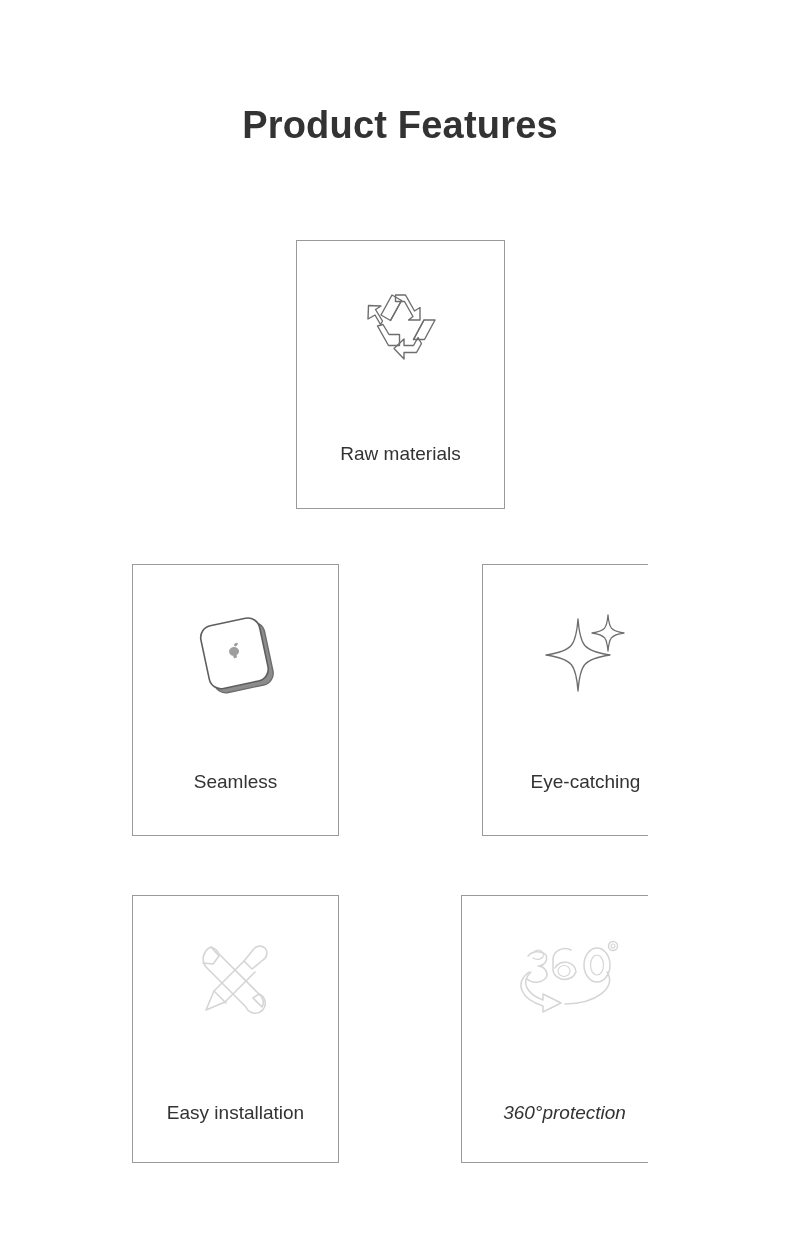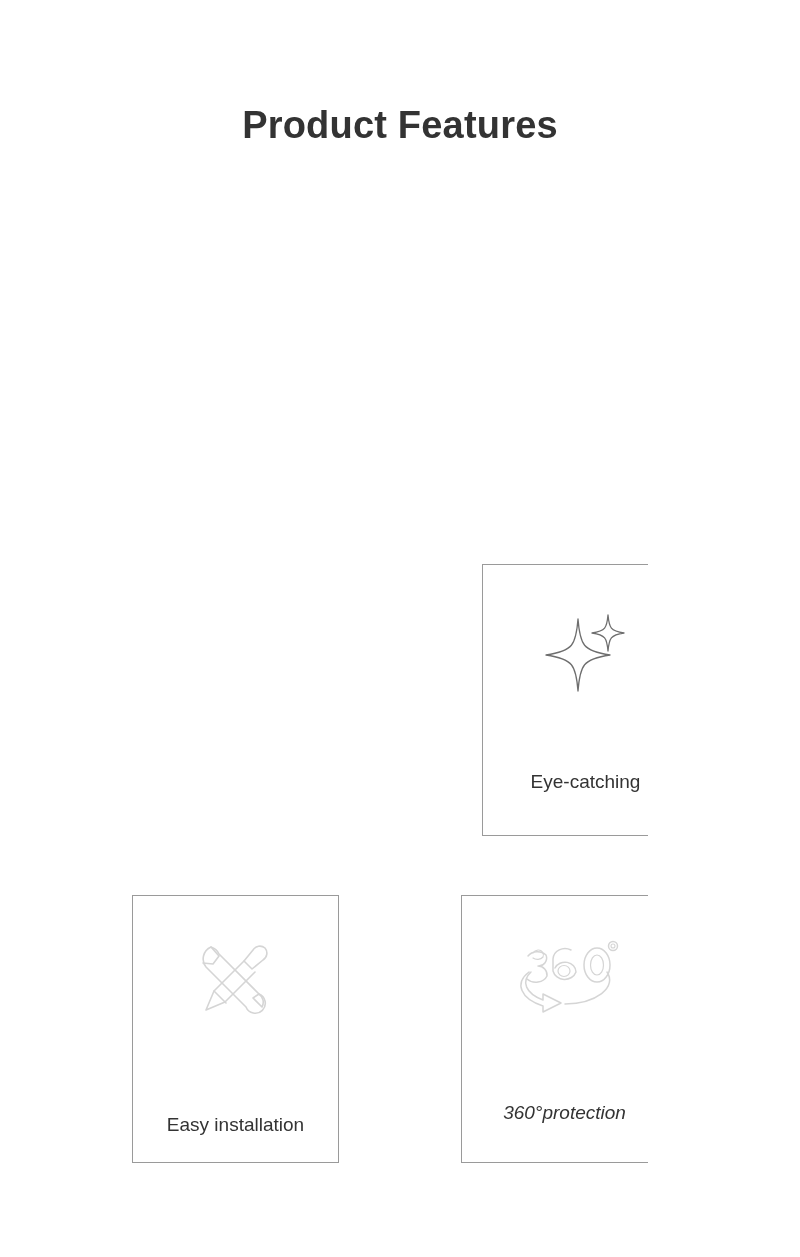--- a/index.html
+++ b/index.html
@@ -76,35 +76,75 @@
   #card-raw-materials  .card-icon  { top: 32px;  height: 110px; }
   #card-raw-materials  .card-label { top: 202px; }
 
   #card-seamless       .card-icon  { top: 26px;  height: 120px; }
   #card-seamless       .card-label { top: 206px; }
 
   #card-eye-catching   .card-icon  { top: 26px;  height: 120px; }
   #card-eye-catching   .card-label { top: 206px; }
 
   #card-easy-install   .card-icon  { top: 26px;  height: 118px; }
-  #card-easy-install   .card-label { top: 206px; margin-top: 12px; }
+  #card-easy-install   .card-label { top: 206px; }
 
   #card-360-protection .card-icon  { top: 26px;  height: 118px; }
   #card-360-protection .card-label { top: 206px; }
 
   svg { display: block; overflow: visible; }
 </style>
 </head>
 <body>
 
 <div class="page">
 
   <div class="page-title">Product Features</div>
 
-
+  <div class="card" id="card-raw-materials">
+    <div class="card-icon">
+      <svg width="100" height="92" viewBox="0 0 100 92" fill="none" stroke="#6e6e6e" stroke-width="1.4" stroke-linejoin="round" stroke-linecap="round">
+
+        <path d="M30 33 L41 13 L50.5 18.5 L39.5 38.5 Z"></path>
+        <path d="M39.5 38.5 L50.5 18.5"></path>
+
+        <path d="M44.5 13 L54.5 13 L63.5 29 L69 25.5 L69 38 L57.5 38 L62 34.5 L53.5 19.5 L44.5 19.5 Z"></path>
+
+        <path d="M73 38 L84 38 L73.5 57.5 L62.5 57.5 Z"></path>
+        <path d="M62.5 57.5 L73 38"></path>
+
+        <path d="M70.5 61.5 L65.5 70.5 L53 70.5 L53 77 L43 66.5 L53 57 L53 63.5 L62.5 63.5 L67 55.5 Z"></path>
+
+        <path d="M29.5 42.5 L24 33 L17 37 L17.5 23.5 L30 24 L24.5 27.5 L31.5 39 Z"></path>
+
+        <path d="M26.5 44 L37.5 63.5 L48.5 63.5 L48.5 52.5 L38 52.5 L32 42.5 Z"></path>
+      </svg>
+    </div>
+    <div class="card-label">Raw materials</div>
+  </div>
+
+  <div class="card" id="card-seamless">
+    <div class="card-icon">
+      <svg width="92" height="100" viewBox="0 0 92 100" fill="none">
+        <g transform="rotate(-12 46 50)">
+
+          <path d="M26 20 h36 a12 12 0 0 1 12 12 v40 a12 12 0 0 1 -12 12 h-36 a12 12 0 0 1 -12 -12 v-40 a12 12 0 0 1 12 -12 z" fill="#8c8c8c" stroke="#6e6e6e" stroke-width="1.4" transform="translate(4,5)"></path>
+
+          <path d="M26 20 h36 a12 12 0 0 1 12 12 v40 a12 12 0 0 1 -12 12 h-36 a12 12 0 0 1 -12 -12 v-40 a12 12 0 0 1 12 -12 z" fill="#ffffff" stroke="#5e5e5e" stroke-width="1.6"></path>
+
+          <g fill="#9e9e9e">
+            <ellipse cx="44" cy="50" rx="5" ry="4.4"></ellipse>
+            <rect x="42.2" y="53.5" width="3.6" height="3.2" rx="1"></rect>
+            <path d="M45 43.6 q2.6 -2.6 4.4 -1 q-0.4 2.6 -3.4 2.8 z"></path>
+          </g>
+        </g>
+      </svg>
+    </div>
+    <div class="card-label">Seamless</div>
+  </div>
 
   <div class="card" id="card-eye-catching">
     <div class="card-icon">
       <svg width="100" height="100" viewBox="0 0 100 100" fill="none" stroke="#6e6e6e" stroke-width="1.3" stroke-linejoin="round">
 
         <path d="M42 18
                  C 44 44, 47 50, 74 54
                  C 47 58, 44 64, 42 90
                  C 40 64, 37 58, 10 54
                  C 37 50, 40 44, 42 18 Z"></path>

